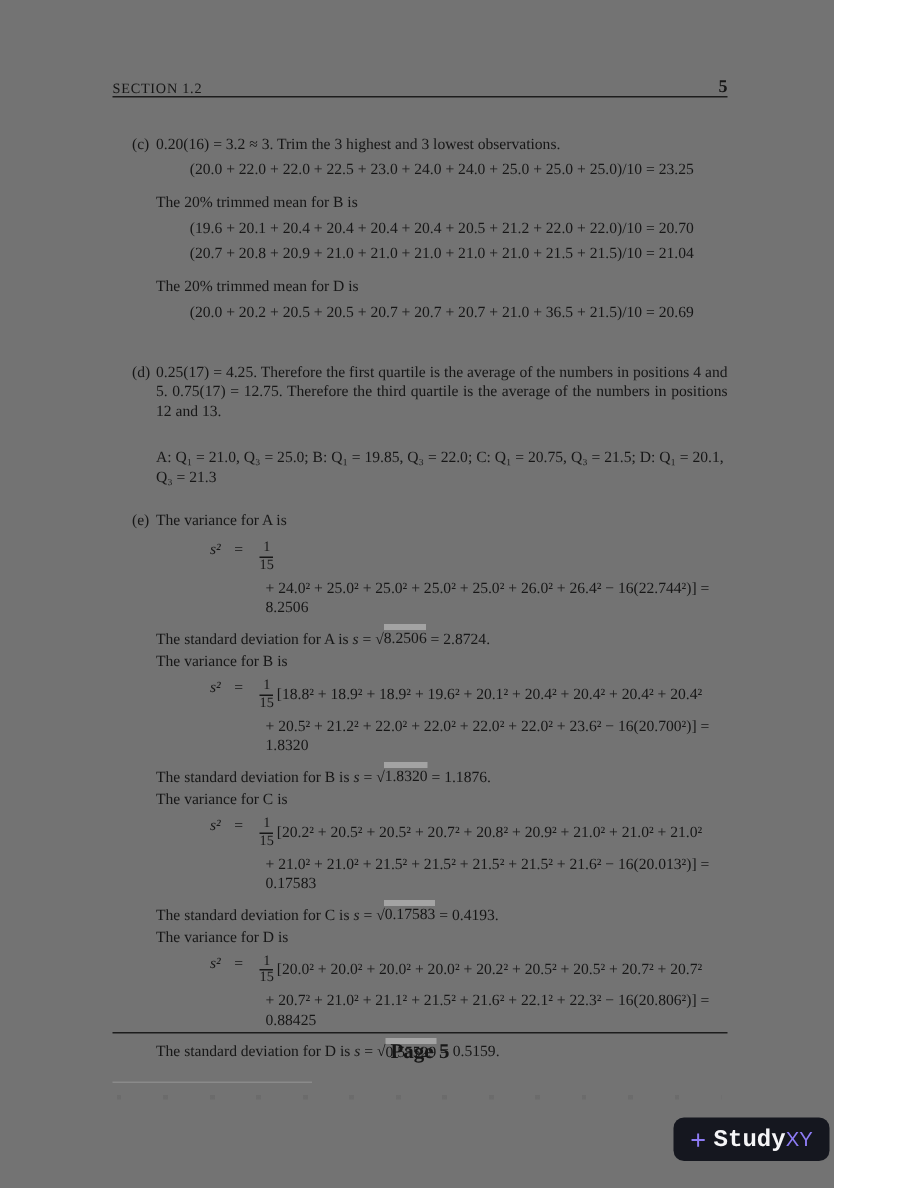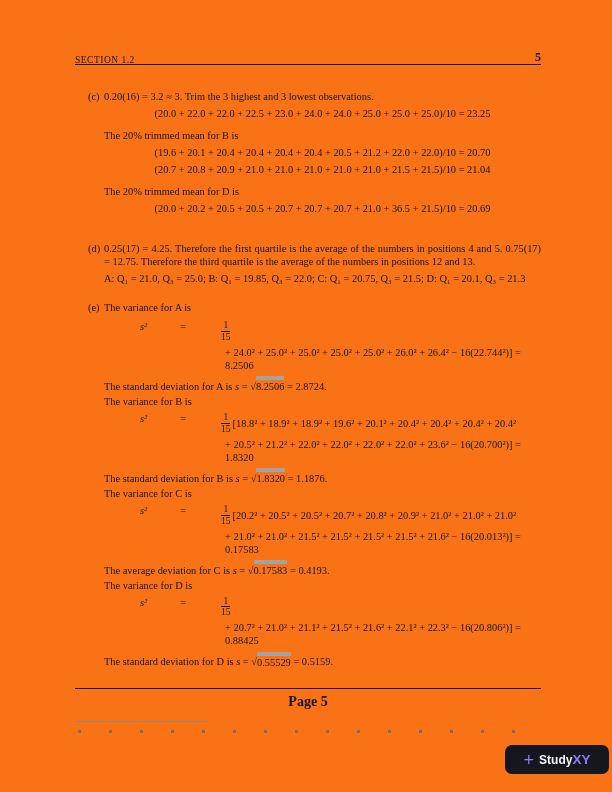--- a/index.html
+++ b/index.html
@@ -1,20 +1,20 @@
 <!DOCTYPE html>
 <html><head>
 <meta charset="utf-8">
 <style>
   * { box-sizing: border-box; }
   html, body { margin: 0; padding: 0; background: #ffffff; }
   .page {
     position: relative;
-    width: 612px; height: 792px;
-    background: #f97316;
+    width: 556px; height: 792px;
+    background: #737373;
     font-family: "Liberation Serif", "DejaVu Serif", serif;
     color: #161616;
     overflow: hidden;
   }
   
   .header {
     position: absolute; left: 75px; right: 71px; top: 50px;
     display: flex; justify-content: space-between; align-items: flex-end;
   }
   .section-title { font-size: 9.5px; letter-spacing: 0.5px; }
@@ -28,26 +28,26 @@
     position: absolute; left: 75px; right: 71px; top: 90px;
     font-size: 10.4px; line-height: 13px;
   }
   .item { display: flex; padding-left: 13px; }
   .item-label { width: 16px; flex: 0 0 16px; }
   .item-body { flex: 1; }
   .ceq { text-align: center; margin-top: 4px; }
   .mean-intro { margin-top: 9px; }
   .mean-intro-first { margin-top: 1px; }
   .para { text-align: justify; }
-  .qline { margin-top: 4px; }
+  .qline { margin-top: 18px; }
   .gap-d { margin-top: 27px; }
   .gap-e { margin-top: 16px; }
   .it { font-style: italic; }
   
-  .veq { display: flex; margin-left: 36px; margin-top: 4px; gap: 24px; }
+  .veq { display: flex; margin-left: 36px; margin-top: 4px; }
   .veq-first { margin-top: 6px; }
   .veq-lhs { margin-right: 9px; }
   .veq-eqs { margin-right: 10px; }
   .veq-rhs { flex: 1; }
   .veq-row1 { display: flex; align-items: center; }
   .veq-row2 { margin-left: 5px; margin-top: 3px; }
   .frac {
     display: inline-flex; flex-direction: column; align-items: center;
     font-size: 9.5px; line-height: 1.15; margin-right: 1px; text-align: center;
   }
@@ -77,22 +77,22 @@
   }
   
   .badge {
     position: absolute; right: 3px; top: 745px;
     width: 104px; height: 29px;
     background: #15171f; border-radius: 7px;
     display: flex; align-items: center; justify-content: center;
     font-family: "Liberation Sans", sans-serif;
   }
   .badge-plus { color: #8d7bf4; font-size: 18px; font-weight: 400; margin-right: 5px; line-height: 1; }
-  .badge-study { color: #f5f5f7; font-size: 12px; font-weight: bold; }
-  .badge-xy { color: #8d7bf4; font-size: 13.5px; font-weight: bold; }
+  .badge-study { color: #f5f5f7; font-size: 16px; font-weight: bold; font-family: Liberation Mono, monospace; }
+  .badge-xy { color: #8d7bf4; font-size: 13.5px; font-weight: normal; }
 </style>
 </head>
 <body>
 
 <div class="page">
 
   <div class="header">
     <span class="section-title">SECTION 1.2</span>
     <span class="page-num-top">5</span>
   </div>
@@ -183,37 +183,38 @@
               <span class="frac">
                   <span class="frac-num">1</span>
                   <span class="frac-den">15</span>
                 </span>
               <span>[20.2² + 20.5² + 20.5² + 20.7² + 20.8² + 20.9² + 21.0² + 21.0² + 21.0²</span>
             </div>
             <div class="veq-row2">+ 21.0² + 21.0² + 21.5² + 21.5² + 21.5² + 21.5² + 21.6² − 16(20.013²)] = 0.17583</div>
           </div>
         </div>
         <div class="sd-line">
-          <span>The average deviation for C is</span>
+          <span>The standard deviation for C is</span>
           <span class="it">s</span>
           <span>=</span>
           <span class="sqrt"><span>√</span><span class="radicand">0.17583</span></span>
           <span>= 0.4193.</span>
         </div>
 
         <div class="var-intro">The variance for D is</div>
         <div class="veq">
           <span class="veq-lhs it">s²</span>
           <span class="veq-eqs">=</span>
           <div class="veq-rhs">
             <div class="veq-row1">
               <span class="frac">
                   <span class="frac-num">1</span>
                   <span class="frac-den">15</span>
                 </span>
+              <span>[20.0² + 20.0² + 20.0² + 20.0² + 20.2² + 20.5² + 20.5² + 20.7² + 20.7²</span>
             </div>
             <div class="veq-row2">+ 20.7² + 21.0² + 21.1² + 21.5² + 21.6² + 22.1² + 22.3² − 16(20.806²)] = 0.88425</div>
           </div>
         </div>
         <div class="sd-line">
           <span>The standard deviation for D is</span>
           <span class="it">s</span>
           <span>=</span>
           <span class="sqrt"><span>√</span><span class="radicand">0.55529</span></span>
           <span>= 0.5159.</span>

